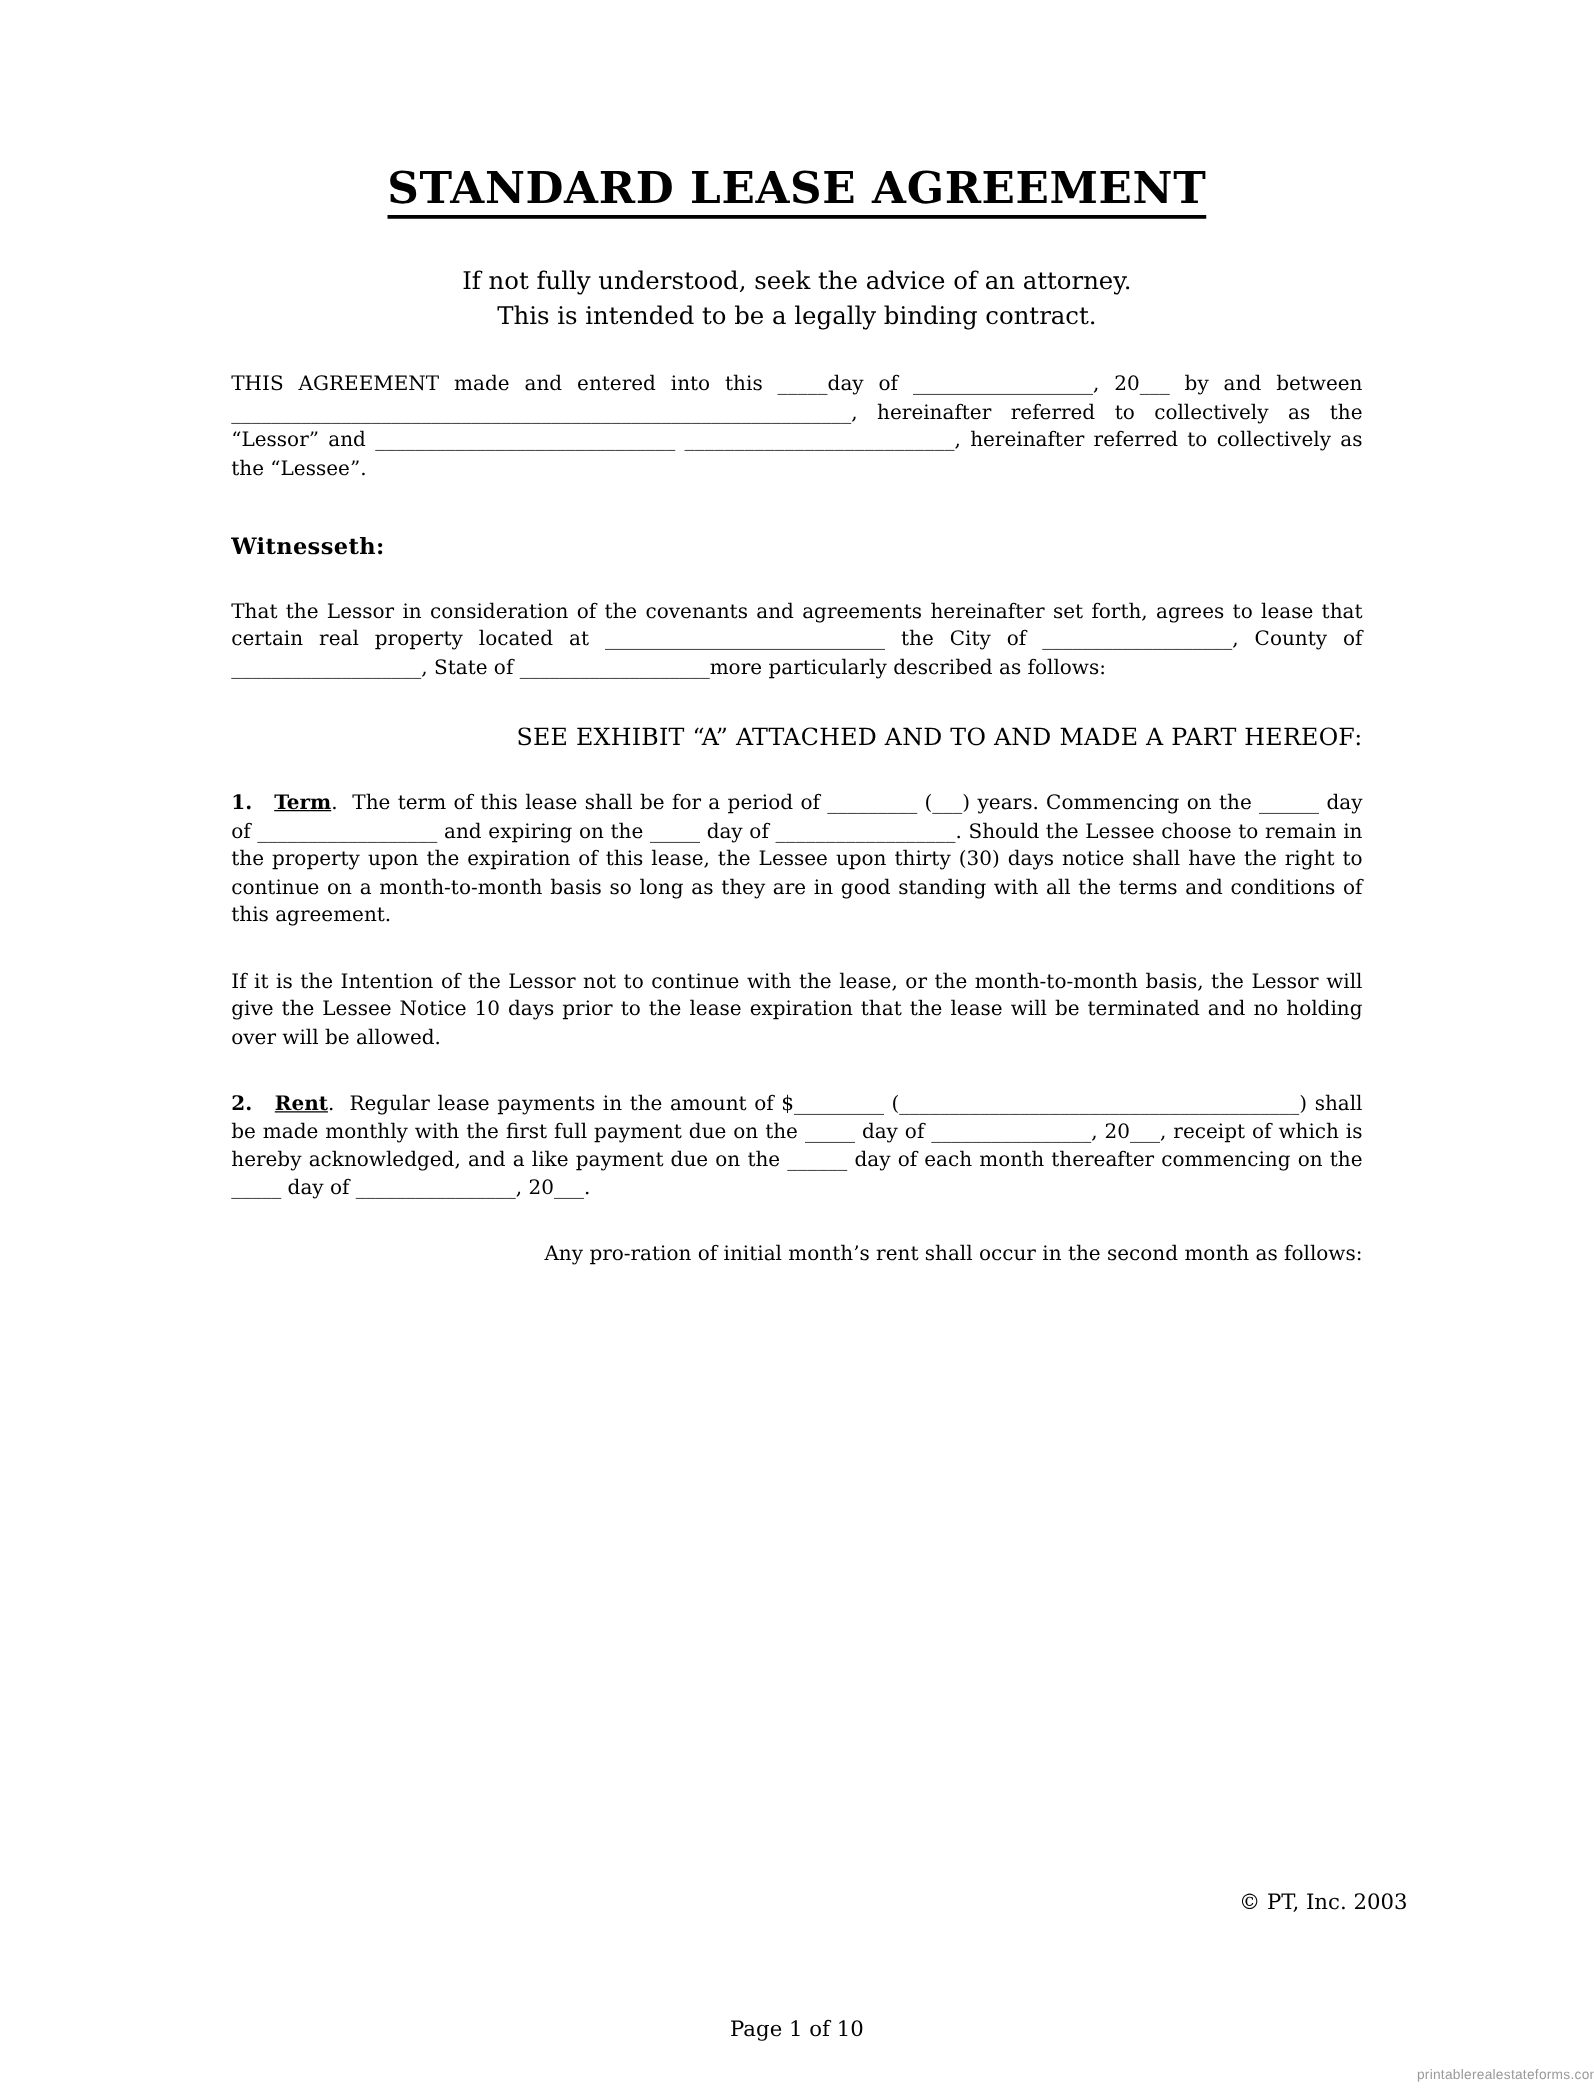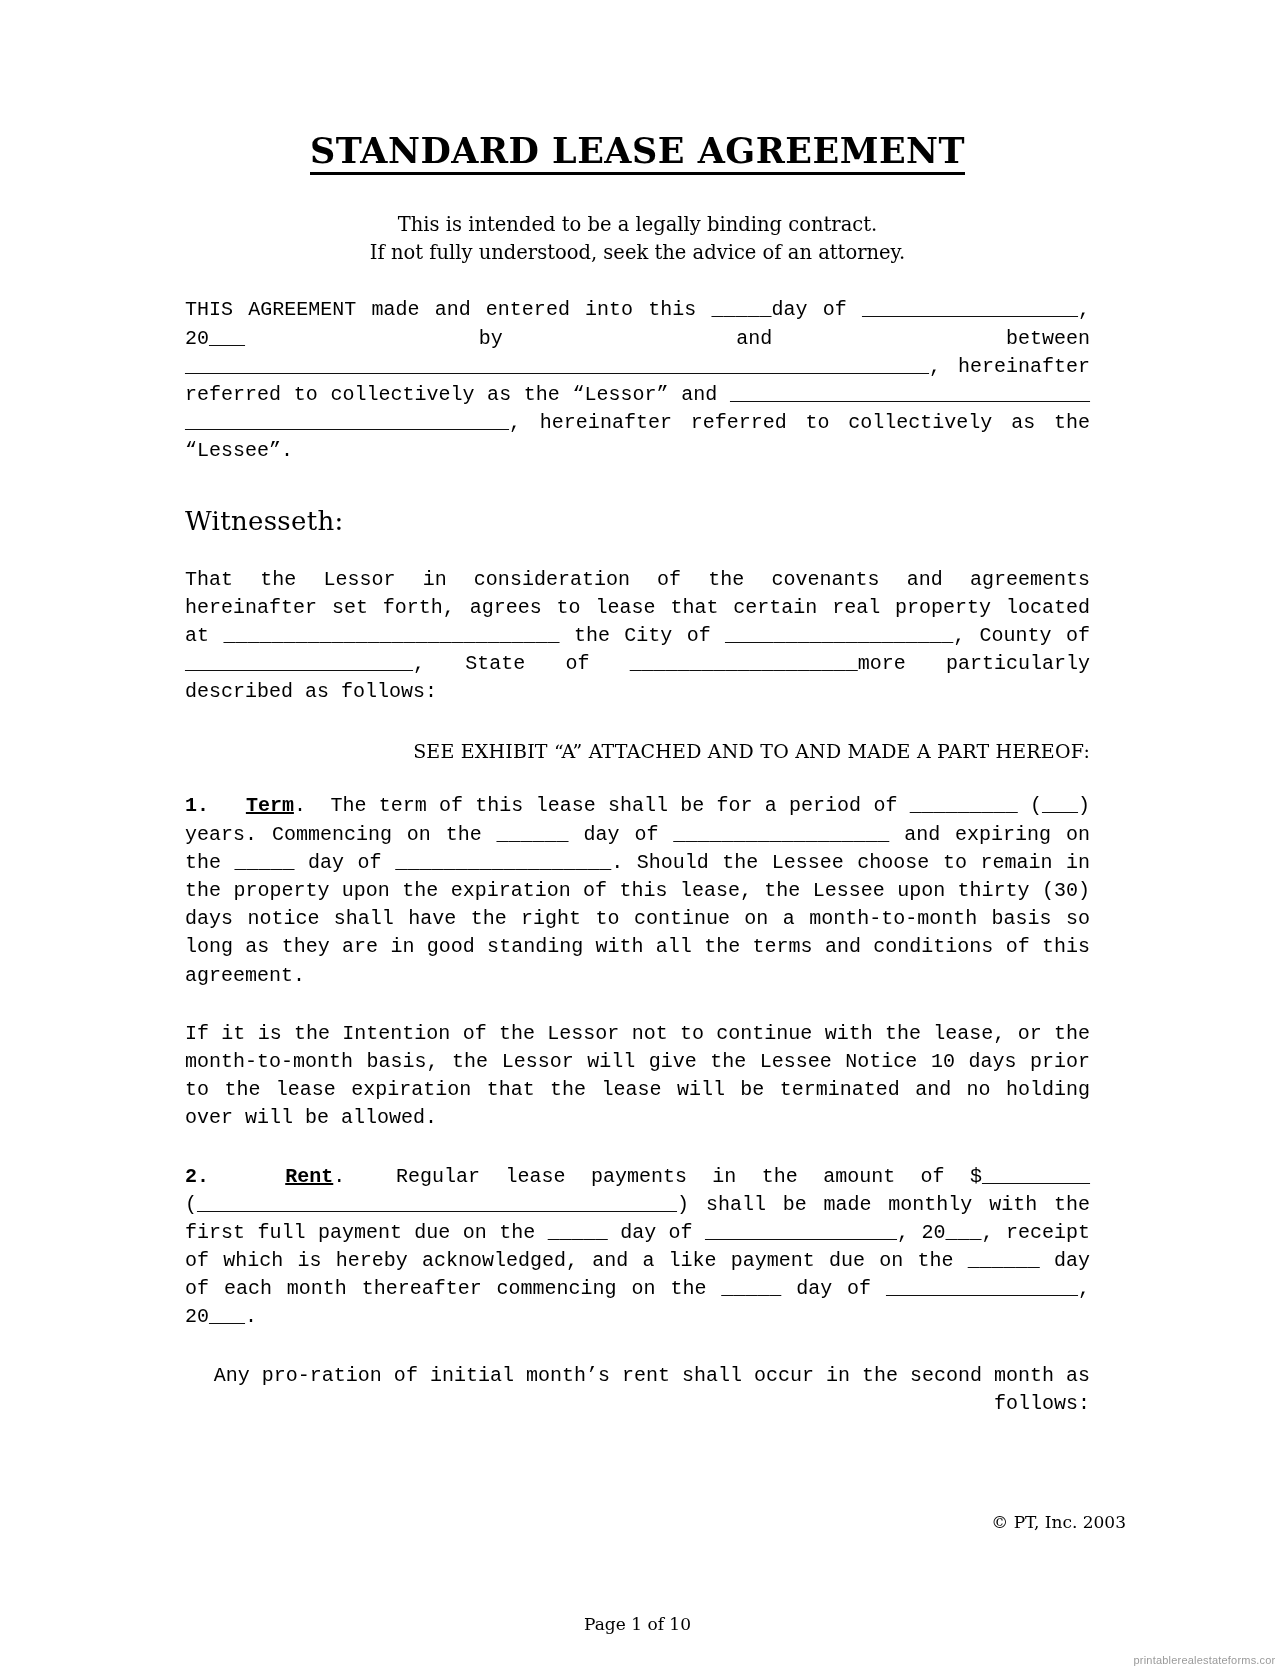--- a/index.html
+++ b/index.html
@@ -43,30 +43,29 @@
     padding-bottom: 1px;
   }
   .subtitle {
     text-align: center;
     font-size: 19.5px;
     line-height: 1.42;
     margin-top: 38px;
   }
   .subtitle div { margin: 0; }
   .para {
-    font-size: 20px;
+    font-size: 16px;
     line-height: 1.41;
     margin-top: 30px;
     text-align: justify;
-    font-family: Liberation Mono, monospace;
   }
   .nojust { text-align: right; }
   .section-head {
-    font-weight: normal;
-    font-size: 26px;
+    font-weight: bold;
+    font-size: 18px;
     margin-top: 40px;
     letter-spacing: 0.3px;
   }
   .u { text-decoration: underline; }
   .b { font-weight: bold; }
   .exhibit {
     font-size: 19px;
     margin-top: 34px;
     letter-spacing: 0.2px;
   }
@@ -97,22 +96,22 @@
 </style>
 </head>
 <body>
 
 <div class="page">
   <div class="content">
 
     <h1 class="doc-title"><span class="ul">STANDARD LEASE AGREEMENT</span></h1>
 
     <div class="subtitle">
+      <div>If not fully understood, seek the advice of an attorney.</div>
       <div>This is intended to be a legally binding contract.</div>
-      <div>If not fully understood, seek the advice of an attorney.</div>
     </div>
 
     <p class="para">THIS AGREEMENT made and entered into this _____day of __________________, 20___ by and between ______________________________________________________________, hereinafter referred to collectively as the “Lessor” and ______________________________ ___________________________, hereinafter referred to collectively as the “Lessee”.</p>
 
     <div class="section-head">Witnesseth:</div>
 
     <p class="para">That the Lessor in consideration of the covenants and agreements hereinafter set forth, agrees to lease that certain real property located at ____________________________ the City of ___________________, County of ___________________, State of ___________________more particularly described as follows:</p>
 
     <p class="exhibit nojust">SEE EXHIBIT “A” ATTACHED AND TO AND MADE A PART HEREOF:</p>
 

